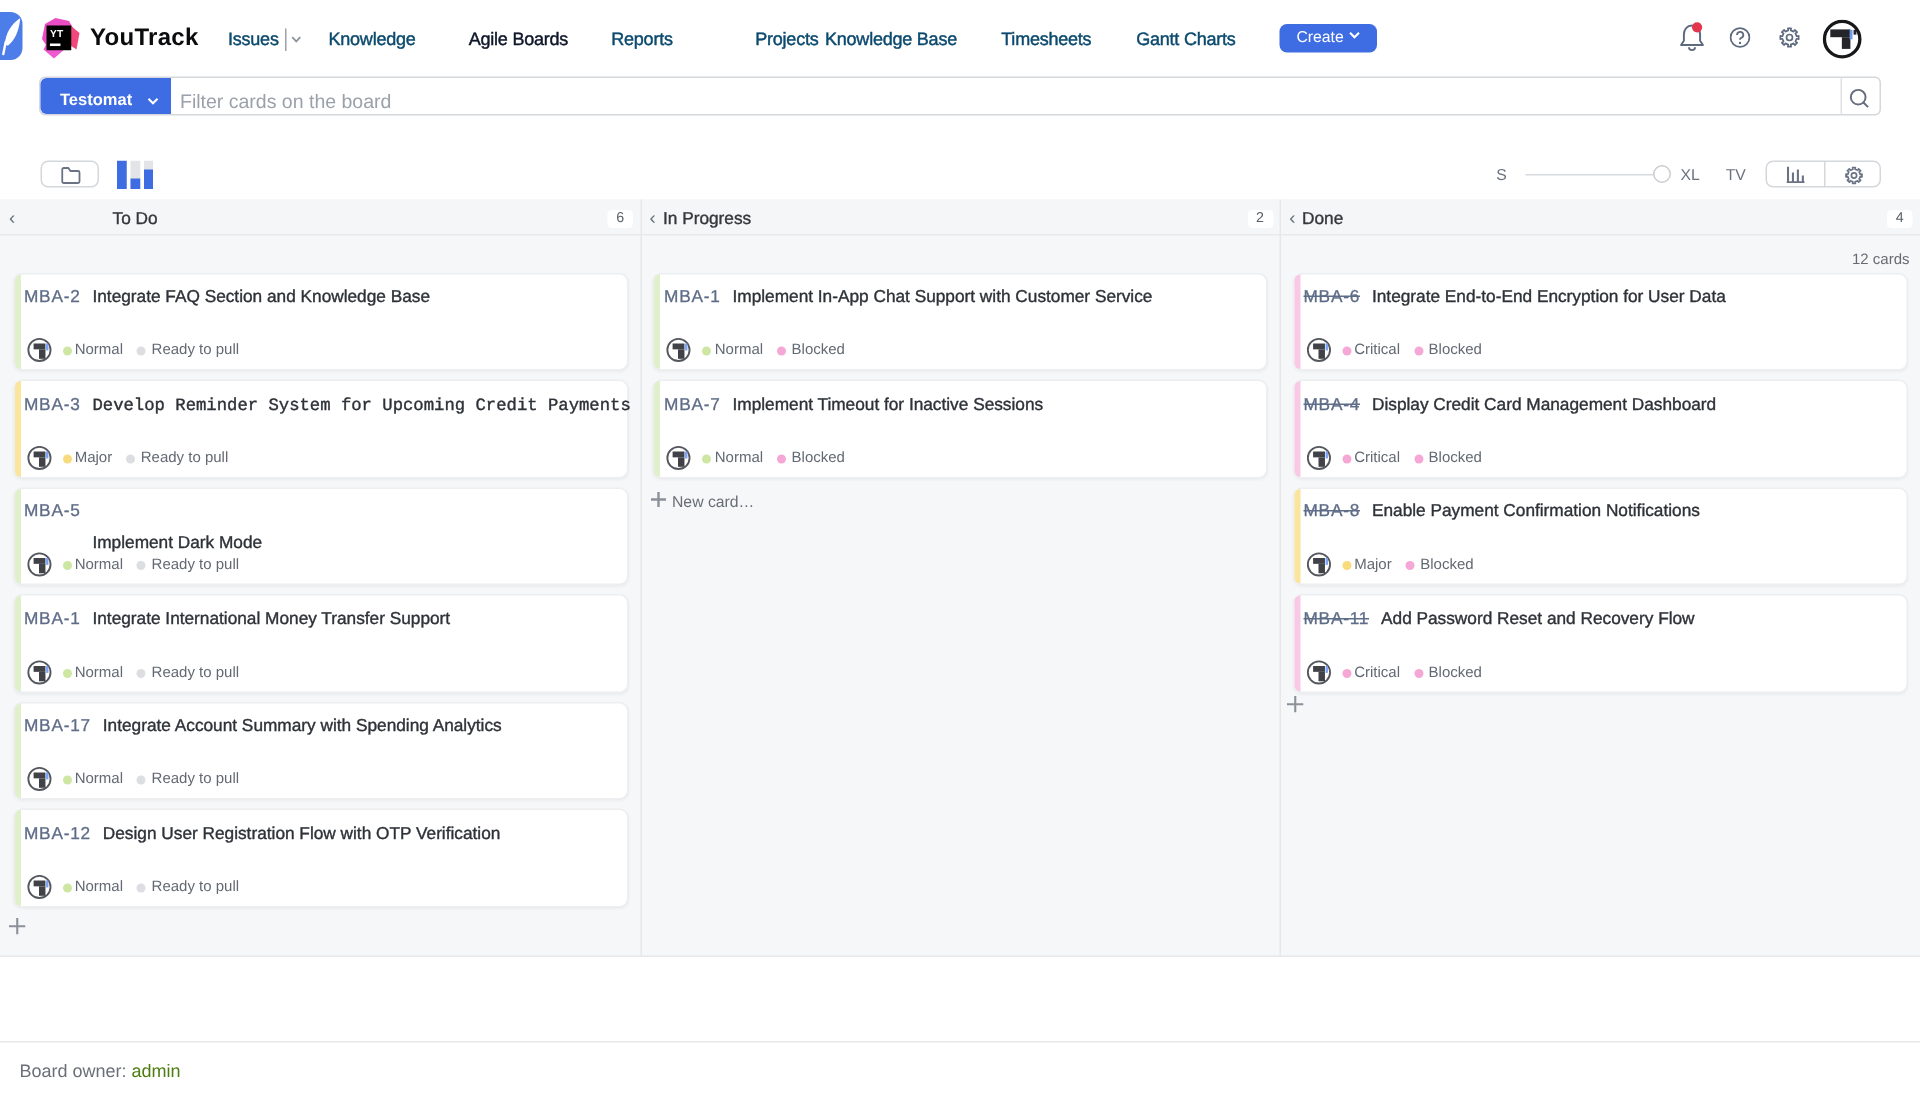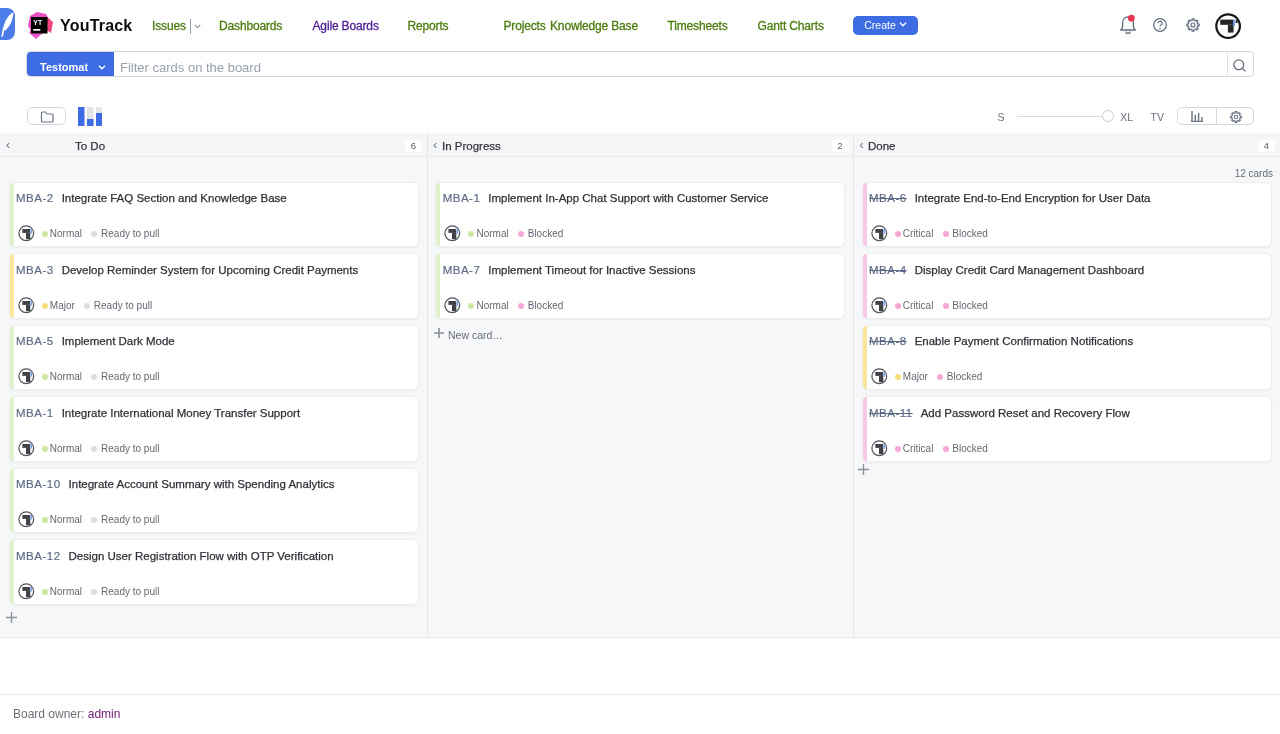--- a/index.html
+++ b/index.html
@@ -2,22 +2,22 @@
 <html><head>
 <meta charset="utf-8">
 <style>
 * { margin:0; padding:0; box-sizing:border-box; }
 html,body { width:1280px; height:734px; background:#fff; font-family:"Liberation Sans", sans-serif; overflow:hidden; position:relative; }
 .abs { position:absolute; }
 
 
 .blueicon { position:absolute; left:-17px; top:8px; width:32px; height:32px; border-radius:8px; background:#4d7de8; }
 #ytname { position:absolute; left:60px; top:16.5px; font-size:16px; font-weight:700; color:#0b0c0e; letter-spacing:0.2px; }
-.navlink { position:absolute; top:18.8px; font-size:12px; letter-spacing:-0.15px; color:#4d7c0f; white-space:nowrap; -webkit-text-stroke:0.3px currentColor; }
-.navlink.active { color:#4c1d95; }
+.navlink { position:absolute; top:18.8px; font-size:12px; letter-spacing:-0.15px; color:#0c4a6e; white-space:nowrap; -webkit-text-stroke:0.3px currentColor; }
+.navlink.active { color:#0f172a; }
 #create { position:absolute; left:853px; top:15.5px; width:65px; height:19.5px; background:#3e6ce2; border-radius:5px; color:#fff; font-size:10.5px; text-align:center; line-height:19.5px; }
 
 
 #filter { position:absolute; left:26px; top:51px; width:1228px; height:26px; border:1px solid #d4d7dc; border-radius:4px; background:#fff; }
 #testomat { position:absolute; left:27px; top:52px; width:87px; height:24px; background:#3e6ce2; border-radius:4px 0 0 4px; color:#fff; }
 #testomat span { position:absolute; left:13px; top:8.5px; font-size:11px; font-weight:700; }
 #placeholder { position:absolute; left:120px; top:60px; font-size:13px; color:#9aa1ab; }
 
 
 #boardbg { position:absolute; left:0; top:133px; width:1280px; height:505px; background:#f6f7f8; border-bottom:1px solid #e5e7e9; }
@@ -44,21 +44,21 @@
 .dot.pinkc { background:#f5a8d6; }
 .dot.pinkb { background:#f5a8d6; }
 .dot.gray { background:#dcdee2; }
 .blabel { position:absolute; top:2.6px; font-size:10px; color:#636973; white-space:nowrap; }
 
 #newcard { position:absolute; left:448px; top:328.5px; font-size:10.5px; color:#676d76; }
 
 
 #footline { position:absolute; left:0; top:694px; width:1280px; height:1px; background:#e7e8ea; }
 #footer { position:absolute; left:13px; top:706.5px; font-size:12px; color:#6b7078; }
-#footer a { color:#701a75; text-decoration:none; }
+#footer a { color:#4d7c0f; text-decoration:none; }
 </style>
 </head>
 <body>
 <div class="blueicon"></div>
 <svg class="abs" style="left:0px; top:11px;" width="16" height="27" viewBox="0 0 16 27">
   <path d="M13.5 1 C7.5 5 3.8 11 3.2 18.5 L5.2 19.5 C9.8 16 12.8 9.5 13.5 1 Z" fill="#fff"></path>
   <path d="M3.8 17 L2.2 25" stroke="#fff" stroke-width="1.6" fill="none" stroke-linecap="round"></path>
 </svg>
 <svg class="abs" style="left:24px; top:9px;" width="34" height="32" viewBox="0 0 34 32">
   <polygon points="13,3 22,5 26,12 22,20 10,26 4,17 6,7" fill="#e94cc3"></polygon>
@@ -67,21 +67,21 @@
   <rect x="7" y="8" width="16.5" height="16.5" fill="#000"></rect>
   <text x="9.3" y="15.8" font-size="6.8" font-weight="700" fill="#fff" letter-spacing="0.2">YT</text>
   <rect x="9.3" y="20" width="7" height="1.7" fill="#fff"></rect>
 </svg>
 <span id="ytname">YouTrack</span>
 <span class="navlink" style="left:152px;">Issues</span>
 <div class="abs" style="left:189.5px; top:19.3px; width:1px; height:14.3px; background:#9ba1a9;"></div>
 <svg class="abs" style="left:193.5px; top:24px;" width="7" height="5" viewBox="0 0 7 5">
     <path d="M0.8 0.8 L3.5 3.6 L6.2 0.8" stroke="#8d939c" stroke-width="1.2" fill="none"></path>
   </svg>
-<span class="navlink" style="left:219px;">Dashboards</span>
+<span class="navlink" style="left:219px;">Knowledge</span>
 <span class="navlink active" style="left:312.5px;">Agile Boards</span>
 <span class="navlink" style="left:407.5px;">Reports</span>
 <span class="navlink" style="left:477.5px;margin-left:26px;">Projects</span>
 <span class="navlink" style="left:550px;">Knowledge Base</span>
 <span class="navlink" style="left:667.5px;">Timesheets</span>
 <span class="navlink" style="left:757.5px;">Gantt Charts</span>
 <div id="create">Create&nbsp;<svg width="8" height="5" viewBox="0 0 8 5" style="vertical-align:1.5px;">
       <path d="M1 0.8 L4 3.8 L7 0.8" stroke="#fff" stroke-width="1.4" fill="none"></path>
     </svg></div>
 
@@ -184,38 +184,38 @@
         </svg>
       <span class="dot green" style="left:23px;"></span>
       <span class="blabel plab" style="left:31.3px;">Normal</span>
       <span class="dot gray state" style="left: 72.8344px;"></span>
       <span class="blabel slab" style="left: 82.5344px;">Ready to pull</span>
     </div>
   </div>
     <div class="card" style="left:8.5px; top:253.3px;">
     <div class="strip yellow"></div>
     <span class="cid ">MBA-3</span>
-    <span class="ctitle" style="left: 52.1562px;">Develop Reminder System for Upcoming Credit Payments</span>
+    <span class="ctitle" style="left: 52.1562px; font-family: Liberation Mono, monospace;">Develop Reminder System for Upcoming Credit Payments</span>
     <div class="crow">
       <svg class="abs" width="17" height="17" viewBox="0 0 17 17" style="left:-1px;top:-0.5px;">
     <circle cx="8.3" cy="8.3" r="7.4" fill="#fff" stroke="#54575d" stroke-width="1.25"></circle>
     <rect x="4.4" y="4" width="7.9" height="3.9" fill="#404247"></rect>
     <rect x="8" y="7.9" width="4.3" height="6.3" fill="#404247"></rect>
     <rect x="12.7" y="4" width="1.6" height="4.6" fill="#7ba3f5"></rect>
         </svg>
       <span class="dot yellow" style="left:23px;"></span>
       <span class="blabel plab" style="left:31.3px;">Major</span>
       <span class="dot gray state" style="left: 65.6156px;"></span>
       <span class="blabel slab" style="left: 75.3156px;">Ready to pull</span>
     </div>
   </div>
     <div class="card" style="left:8.5px; top:324.8px;">
     <div class="strip green"></div>
     <span class="cid ">MBA-5</span>
-    <span class="ctitle" style="left: 52.1562px;">Implement Dark Mode</span>
+    <span class="ctitle" style="left: 52.1562px; margin-top: 21px;">Implement Dark Mode</span>
     <div class="crow">
       <svg class="abs" width="17" height="17" viewBox="0 0 17 17" style="left:-1px;top:-0.5px;">
     <circle cx="8.3" cy="8.3" r="7.4" fill="#fff" stroke="#54575d" stroke-width="1.25"></circle>
     <rect x="4.4" y="4" width="7.9" height="3.9" fill="#404247"></rect>
     <rect x="8" y="7.9" width="4.3" height="6.3" fill="#404247"></rect>
     <rect x="12.7" y="4" width="1.6" height="4.6" fill="#7ba3f5"></rect>
         </svg>
       <span class="dot green" style="left:23px;"></span>
       <span class="blabel plab" style="left:31.3px;">Normal</span>
       <span class="dot gray state" style="left: 72.8344px;"></span>
@@ -234,21 +234,21 @@
     <rect x="12.7" y="4" width="1.6" height="4.6" fill="#7ba3f5"></rect>
         </svg>
       <span class="dot green" style="left:23px;"></span>
       <span class="blabel plab" style="left:31.3px;">Normal</span>
       <span class="dot gray state" style="left: 72.8344px;"></span>
       <span class="blabel slab" style="left: 82.5344px;">Ready to pull</span>
     </div>
   </div>
     <div class="card" style="left:8.5px; top:467.8px;">
     <div class="strip green"></div>
-    <span class="cid ">MBA-10</span>
+    <span class="cid ">MBA-17</span>
     <span class="ctitle" style="left: 59.0469px;">Integrate Account Summary with Spending Analytics</span>
     <div class="crow">
       <svg class="abs" width="17" height="17" viewBox="0 0 17 17" style="left:-1px;top:-0.5px;">
     <circle cx="8.3" cy="8.3" r="7.4" fill="#fff" stroke="#54575d" stroke-width="1.25"></circle>
     <rect x="4.4" y="4" width="7.9" height="3.9" fill="#404247"></rect>
     <rect x="8" y="7.9" width="4.3" height="6.3" fill="#404247"></rect>
     <rect x="12.7" y="4" width="1.6" height="4.6" fill="#7ba3f5"></rect>
         </svg>
       <span class="dot green" style="left:23px;"></span>
       <span class="blabel plab" style="left:31.3px;">Normal</span>

